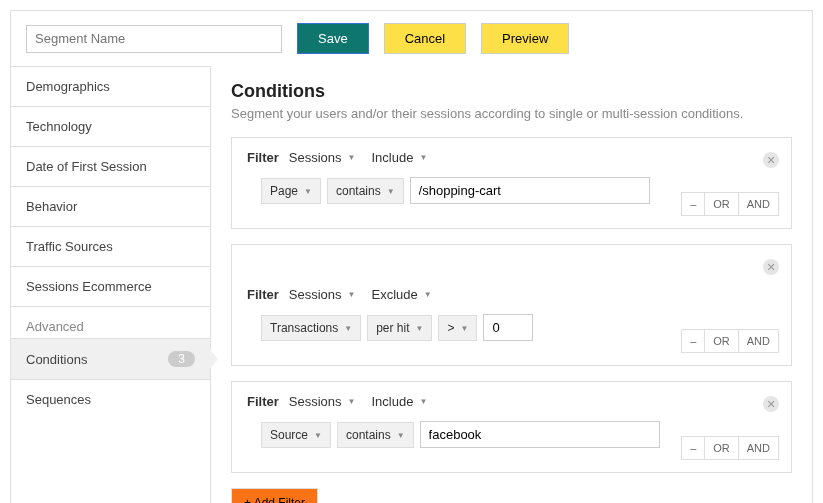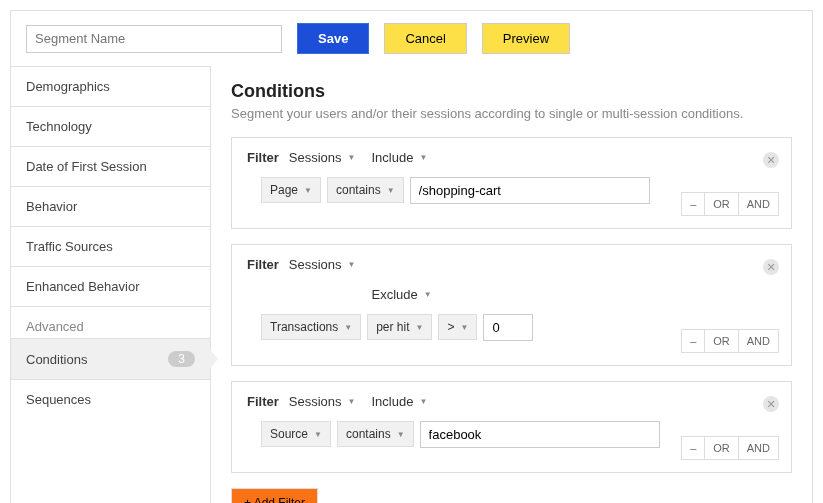--- a/index.html
+++ b/index.html
@@ -1,34 +1,34 @@
 <!DOCTYPE html>
 <html><head>
 <meta charset="utf-8">
 <style>
 * { box-sizing: border-box; margin: 0; padding: 0; }
 body { font-family: Arial, sans-serif; font-size: 13px; color: #333; background: #fff; padding: 10px; }
 .container { width: 803px; border: 1px solid #e0e0e0; }
 .topbar { padding: 12px 15px; display: flex; gap: 15px; align-items: center; }
 .seg-input { width: 256px; height: 28px; padding: 4px 8px; border: 1px solid #ccc; font-size: 13px; color: #999; }
 .btn { padding: 7px 20px; border: 1px solid #ccc; background: #fde047; font-size: 13px; cursor: pointer; }
-.btn-primary { background: #1d4ed8; color: #fff; border-color: #3472d8; font-weight: bold; }
+.btn-primary { background: #0f766e; color: #fff; border-color: #3472d8; font-weight: normal; }
 .main { display: flex; }
 .sidebar { width: 200px; border-right: 1px solid #e0e0e0; }
 .side-item { padding: 12px 15px; border-top: 1px solid #e0e0e0; cursor: pointer; font-size: 13px; color: #444; display: flex; justify-content: space-between; align-items: center; }
 .side-item.first { border-top: 1px solid #e0e0e0; }
 .side-section { padding: 12px 15px 4px; color: #888; font-size: 13px; border-top: 1px solid #e0e0e0; }
 .side-item.active { background: #f0f0f0; position: relative; }
 .side-item.active::after { content: ""; position: absolute; right: -8px; top: 50%; transform: translateY(-50%); width: 0; height: 0; border-top: 10px solid transparent; border-bottom: 10px solid transparent; border-left: 8px solid #f0f0f0; }
 .badge { background: #ccc; color: #fff; border-radius: 10px; padding: 1px 10px; font-size: 12px; }
 .content { flex: 1; padding: 15px 20px; }
 .title { font-size: 18px; font-weight: bold; color: #222; margin-bottom: 4px; }
 .subtitle { color: #888; font-size: 13px; margin-bottom: 16px; }
 .filter-box { border: 1px solid #ddd; padding: 12px 15px; margin-bottom: 15px; position: relative; }
-.filter-row { display: flex; align-items: flex-start; gap: 6px; margin-bottom: 12px; }
+.filter-row { display: flex; align-items: flex-end; gap: 6px; margin-bottom: 12px; }
 .filter-row:last-child { margin-bottom: 0; }
 .filter-label { font-weight: bold; font-size: 13px; margin-right: 4px; }
 .dd { display: inline-flex; align-items: center; gap: 6px; cursor: pointer; font-size: 13px; }
 .dd-caret { font-size: 8px; color: #888; }
 .dd-btn { background: #f1f1f1; border: 1px solid #ddd; padding: 5px 8px; display: inline-flex; align-items: center; gap: 6px; cursor: pointer; font-size: 12px; }
 .text-input { border: 1px solid #ccc; padding: 5px 8px; font-size: 13px; width: 240px; }
 .text-input.small { width: 50px; }
 .filter-close { position: absolute; right: 12px; top: 14px; width: 16px; height: 16px; border-radius: 50%; background: #e5e5e5; color: #999; display: flex; align-items: center; justify-content: center; font-size: 11px; cursor: pointer; }
 .ops { position: absolute; right: 12px; bottom: 12px; display: flex; }
 .op { border: 1px solid #ddd; padding: 5px 8px; font-size: 11px; cursor: pointer; background: #fff; margin-left: -1px; color: #666; }
@@ -45,21 +45,21 @@
     <button class="btn">Cancel</button>
     <button class="btn">Preview</button>
   </div>
   <div class="main">
     <div class="sidebar">
       <div class="side-item first">Demographics</div>
       <div class="side-item">Technology</div>
       <div class="side-item">Date of First Session</div>
       <div class="side-item">Behavior</div>
       <div class="side-item">Traffic Sources</div>
-      <div class="side-item">Enhanced Behavior</div>
+      <div class="side-item">Sessions Ecommerce</div>
       <div class="side-section">Advanced</div>
       <div class="side-item active">
         <span>Conditions</span>
         <span class="badge">3</span>
       </div>
       <div class="side-item">Sequences</div>
     </div>
     <div class="content">
       <div class="title">Conditions</div>
       <div class="subtitle">Segment your users and/or their sessions according to single or multi-session conditions.</div>

